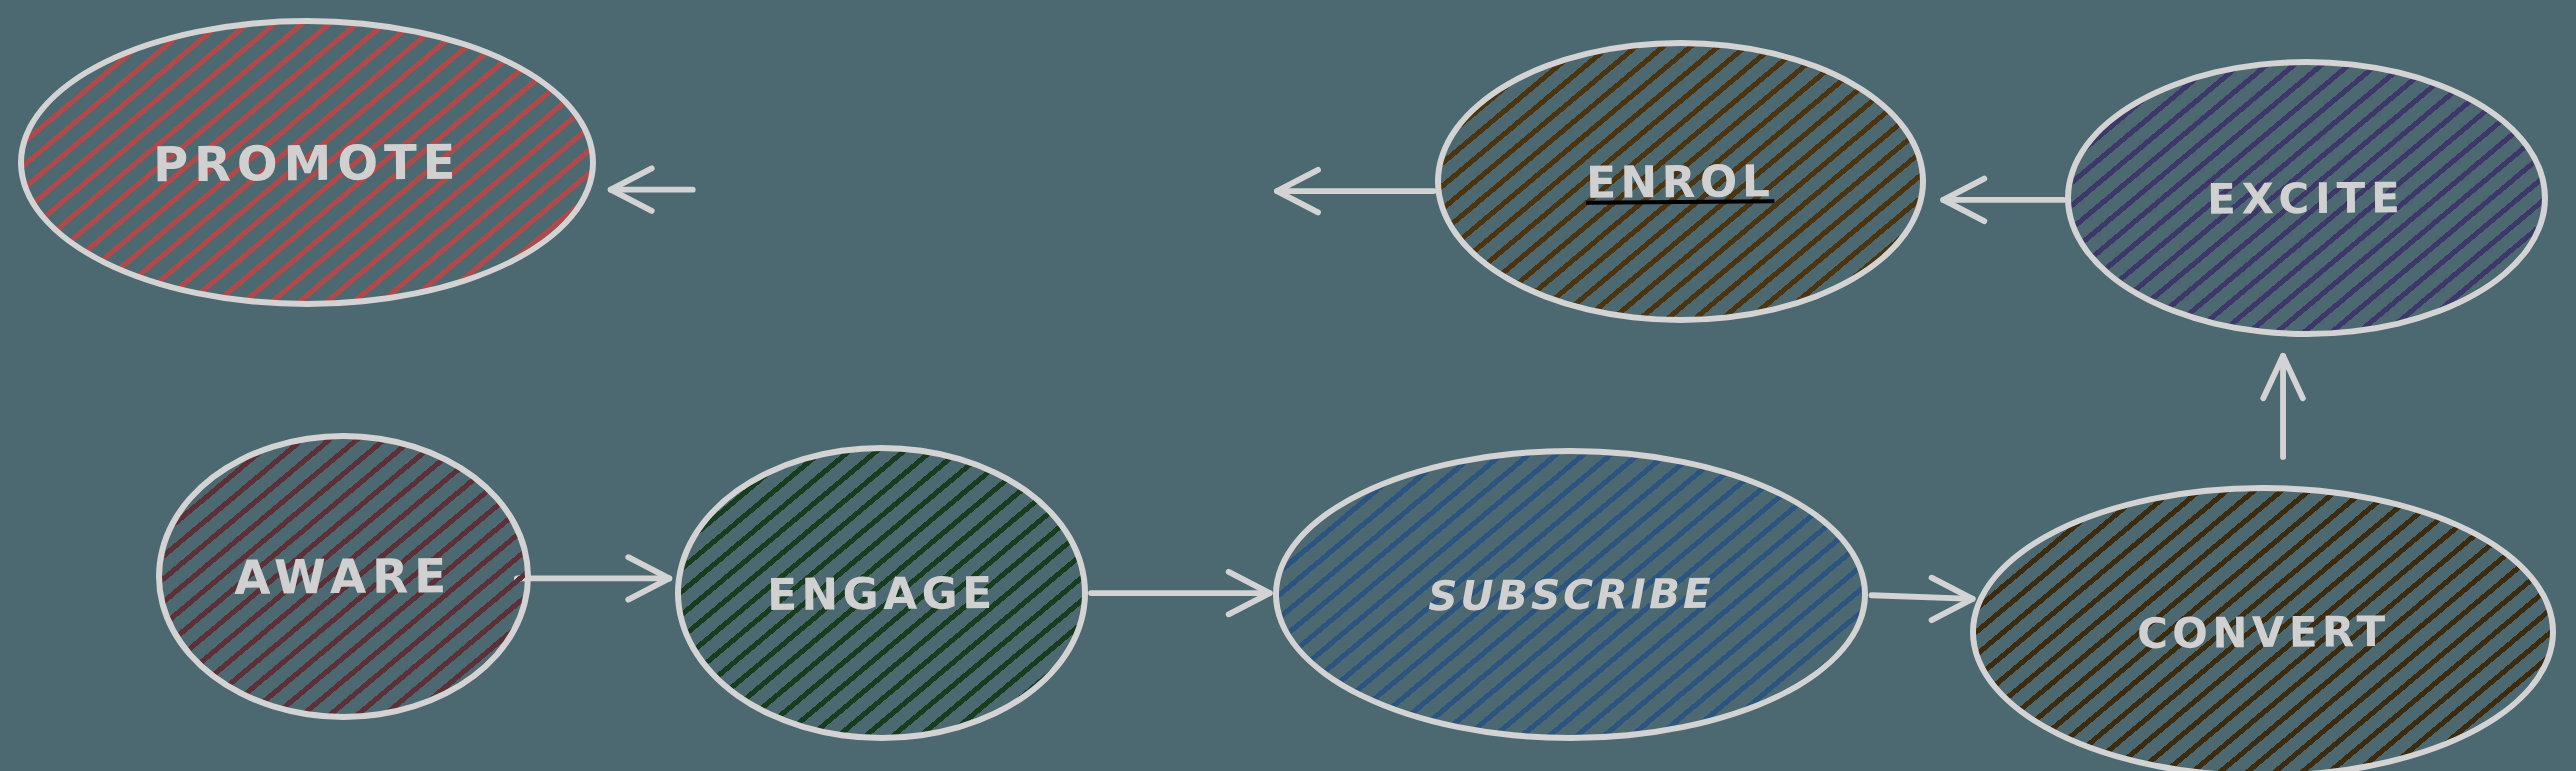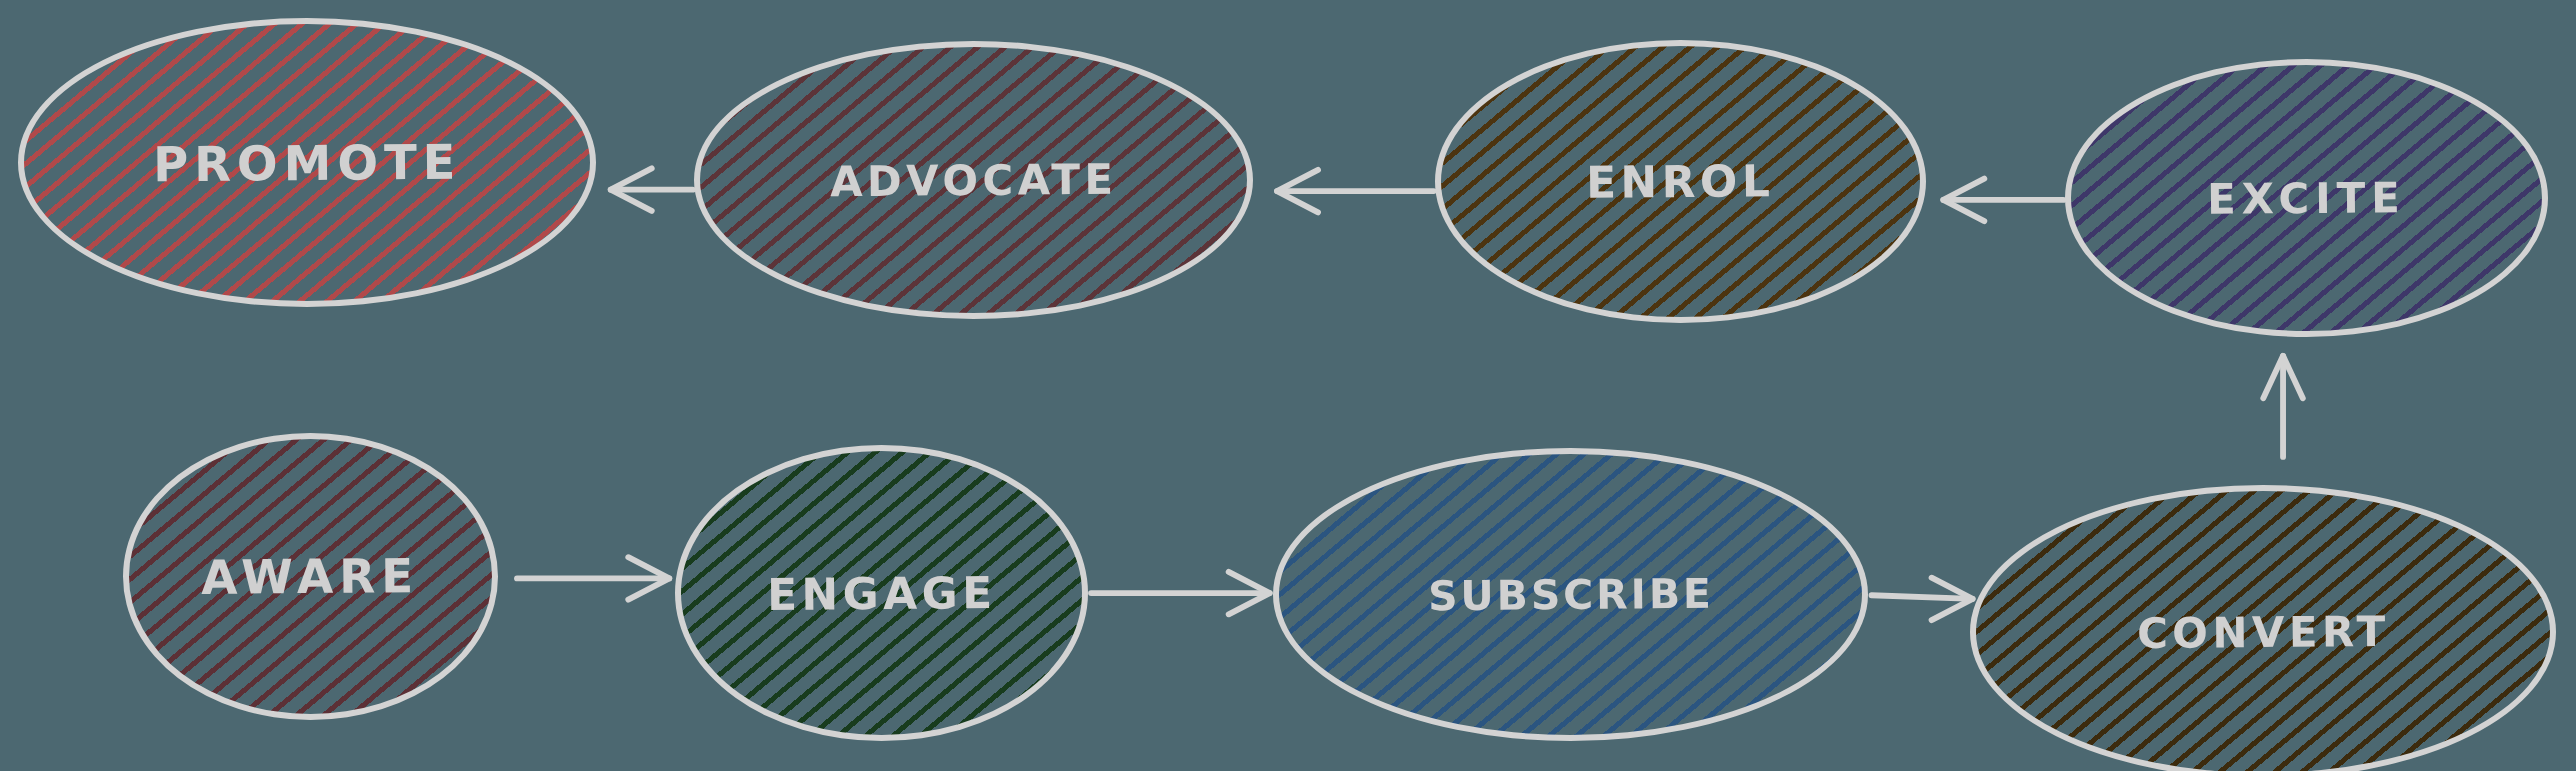--- a/index.html
+++ b/index.html
@@ -68,35 +68,32 @@
         <path d="M 2638 789 L 2694 818 L 2638 847"></path>
       </g>
       <g fill="none" stroke="#d3d3d3" stroke-width="8" stroke-linecap="round" stroke-linejoin="round">
         <path d="M 3118 624 L 3118 486"></path>
         <path d="M 3091 544 L 3118 486 L 3145 544"></path>
       </g>
     </svg>
 <div class="node" style="left: 18.3px; top: 18.3px; width: 578px; height: 289px; border-color: rgb(211, 211, 211); background: repeating-linear-gradient(140deg, rgb(176, 73, 74) 0px, rgb(176, 73, 74) 5.1px, transparent 5.1px, transparent 17.6px); justify-content: center;">
       <span class="label" style="font-size: 48px; letter-spacing: 5.9px; color: rgb(208, 208, 208);">PROMOTE</span>
     </div>
-    <div class="node" style="left: 694px; top: 41px; width: 559px; height: 278px; border-color: rgb(211, 211, 211); background: repeating-linear-gradient(140deg, rgb(92, 52, 57) 0px, rgb(92, 52, 57) 5.1px, transparent 5.1px, transparent 17.6px);">
-      <span class="label" style="font-size: 42px; letter-spacing: 4.4px; color: rgb(208, 208, 208);">ADVOCATE</span>
-    </div>
-    <div class="node" style="left: 1435px; top: 40px; width: 491px; height: 283px; border-color: rgb(211, 211, 211); background: repeating-linear-gradient(140deg, rgb(76, 52, 16) 0px, rgb(76, 52, 16) 5.1px, transparent 5.1px, transparent 17.6px);">
+    <div class="node" style="left: 1435px; top: 40px; width: 491px; height: 283px; border-color: rgb(211, 211, 211); background: repeating-linear-gradient(140deg, rgb(76, 52, 16) 0px, rgb(76, 52, 16) 5.1px, transparent 5.1px, transparent 17.6px); text-decoration: underline;">
       <span class="label" style="font-size: 44px; letter-spacing: 4.4px; color: rgb(208, 208, 208);">ENROL</span>
     </div>
     <div class="node" style="left: 2065px; top: 59px; width: 483px; height: 278px; border-color: rgb(211, 211, 211); background: repeating-linear-gradient(140deg, rgb(62, 55, 105) 0px, rgb(62, 55, 105) 5.1px, transparent 5.1px, transparent 17.6px);">
       <span class="label" style="font-size: 42px; letter-spacing: 5.9px; color: rgb(208, 208, 208);">EXCITE</span>
     </div>
-    <div class="node" style="left: 123px; top: 433px; width: 375px; height: 287px; border-color: rgb(211, 211, 211); background: repeating-linear-gradient(140deg, rgb(92, 48, 54) 0px, rgb(92, 48, 54) 5.1px, transparent 5.1px, transparent 17.6px);">
+    <div class="node" style="left: 156px; top: 433px; width: 375px; height: 287px; border-color: rgb(211, 211, 211); background: repeating-linear-gradient(140deg, rgb(92, 48, 54) 0px, rgb(92, 48, 54) 5.1px, transparent 5.1px, transparent 17.6px);">
       <span class="label" style="font-size: 47px; letter-spacing: 5.9px; color: rgb(208, 208, 208);">AWARE</span>
     </div>
     <div class="node" style="left: 675px; top: 445px; width: 413px; height: 296px; border-color: rgb(211, 211, 211); background: repeating-linear-gradient(140deg, rgb(24, 60, 30) 0px, rgb(24, 60, 30) 5.1px, transparent 5.1px, transparent 17.6px);">
       <span class="label" style="font-size: 44px; letter-spacing: 4.4px; color: rgb(208, 208, 208);">ENGAGE</span>
     </div>
-    <div class="node" style="left: 1273px; top: 448px; width: 595px; height: 293px; border-color: rgb(211, 211, 211); background: repeating-linear-gradient(140deg, rgb(43, 85, 128) 0px, rgb(43, 85, 128) 5.1px, transparent 5.1px, transparent 17.6px);">
+    <div class="node" style="left: 1273px; top: 448px; width: 595px; height: 293px; border-color: rgb(211, 211, 211); background: repeating-linear-gradient(140deg, rgb(43, 85, 128) 0px, rgb(43, 85, 128) 5.1px, transparent 5.1px, transparent 17.6px); font-style: italic;">
       <span class="label" style="font-size: 41px; letter-spacing: 2.9px; color: rgb(208, 208, 208);">SUBSCRIBE</span>
     </div>
     <div class="node" style="left: 1970px; top: 485px; width: 586px; height: 294px; border-color: rgb(211, 211, 211); background: repeating-linear-gradient(140deg, rgb(60, 43, 14) 0px, rgb(60, 43, 14) 5.1px, transparent 5.1px, transparent 17.6px);">
       <span class="label" style="font-size: 42px; letter-spacing: 4.4px; color: rgb(208, 208, 208);">CONVERT</span>
     </div>
   </div>
 
 
 </body></html>

